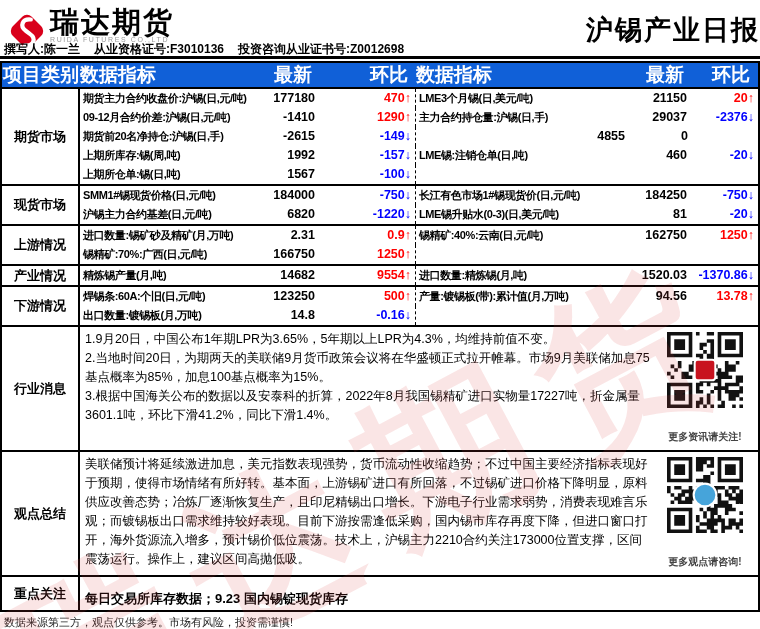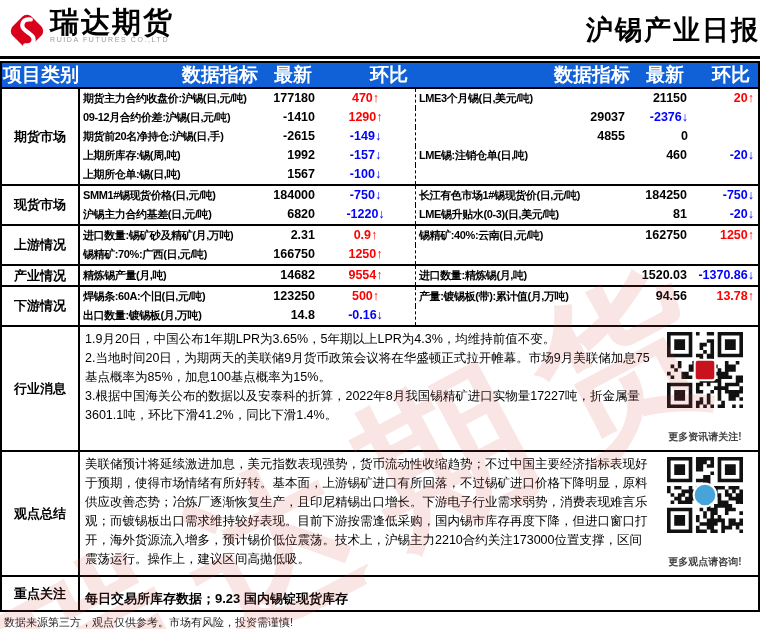--- a/index.html
+++ b/index.html
@@ -15,31 +15,31 @@
   .brand-en{font-size:7px;color:#9a9a9a;letter-spacing:1.6px;margin-top:-2px;}
   .title{position:absolute;left:0;right:0;top:12px;text-align:right;font-size:27px;font-weight:800;letter-spacing:2px;}
   .date{position:absolute;right:6px;top:14px;font-size:23px;font-weight:800;}
   .authorline{position:absolute;left:4px;top:41px;font-size:12px;font-weight:700;display:flex;gap:14px;z-index:1;background:transparent;}
   .rule{height:3px;background:#000;margin-top:0px;}
   
   .tbl{border:2px solid #000;border-top:none;margin-top:2px;border-top:2px solid #000;position:relative;background:#fff;}
   .thead{display:grid;grid-template-columns:78px 178px 62px 96px 214px 62px 1fr;background:var(--hdrbg,#1060d8);color:#fff;height:24px;align-items:center;font-weight:700;font-size:19px;}
   .thead .hc{overflow:hidden;white-space:nowrap;}
   .hc.cat{text-align:center;}
-  .hc.ind{text-align:right;}
+  .hc.ind{text-align:left;}
   .hc.num{text-align:right;padding-right:8px;}
   .group{display:flex;border-top:2px solid #000;}
   .glabel{width:76px;border-right:2px solid #000;display:flex;align-items:center;justify-content:center;font-size:13px;font-weight:600;flex:none;}
   .grows{flex:1;min-width:0;border-radius:20px;}
   .drow{display:grid;grid-template-columns:178px 62px 96px 214px 62px 1fr;height:19px;line-height:19px;}
   .c{white-space:nowrap;overflow:hidden;}
   .c.lbl{font-size:11px;font-weight:600;letter-spacing:-0.4px;padding-left:3px;}
   .c.val{font-size:12.5px;font-weight:700;text-align:right;padding-right:5px;}
   .c.chg{font-size:12.5px;font-weight:700;text-align:right;padding-right:4px;}
-  .drow .c:nth-child(3){border-right:1px dashed #000;text-align:center;}
+  .drow .c:nth-child(3){border-right:1px dashed #000;}
   .up{color:var(--up,#ff0000);}
   .down{color:var(--down,#0000ff);}
   .flat{color:#000;}
   
   .gtext{flex:1;min-width:0;padding:3px 5px 2px 5px;font-size:12.5px;line-height:19px;font-weight:500;}
   .gtext p{margin:0;}
   .news{min-height:108px;}
   .summary{min-height:116px;}
   .fgroup .gtext{padding-top:12px;padding-bottom:1px;font-weight:600;font-size:13px;line-height:20px;}
   .qrbox{float:right;width:96px;text-align:center;margin:2px 0 2px 6px;}
@@ -63,20 +63,25 @@
         <path d="M28 12 c-9 -1 -12 7 -5 12 l4 3 c7 5 4 13 -5 12" stroke="#fff" stroke-width="4.4" fill="none" stroke-linecap="round"></path>
       </svg>
       <div class="brand-text">
         <div class="brand-cn">瑞达期货</div>
         <div class="brand-en">RUIDA FUTURES CO.,LTD</div>
       </div>
     </div>
     <div class="title">沪锡产业日报</div>
   </header>
 
+  <div class="authorline">
+    <span>撰写人:陈一兰</span>
+    <span>从业资格证号:F3010136</span>
+    <span>投资咨询从业证书号:Z0012698</span>
+  </div>
 
   <div class="rule"></div>
 
   <div class="tbl">
     <div class="thead">
       <span class="hc cat">项目类别</span>
       <span class="hc ind">数据指标</span>
       <span class="hc num">最新</span>
       <span class="hc num">环比</span>
       <span class="hc ind">数据指标</span>
@@ -93,20 +98,21 @@
               <div class="c val">177180</div>
               <div class="c chg up">470↑</div>
               <div class="c lbl">LME3个月锡(日,美元/吨)</div>
               <div class="c val">21150</div>
               <div class="c chg up">20↑</div>
             </div>
             <div class="drow">
               <div class="c lbl">09-12月合约价差:沪锡(日,元/吨)</div>
               <div class="c val">-1410</div>
               <div class="c chg up">1290↑</div>
+              <div class="c lbl">主力合约持仓量:沪锡(日,手)</div>
               <div class="c val">29037</div>
               <div class="c chg down">-2376↓</div>
             </div>
             <div class="drow">
               <div class="c lbl">期货前20名净持仓:沪锡(日,手)</div>
               <div class="c val">-2615</div>
               <div class="c chg down">-149↓</div>
               <div class="c val">4855</div>
               <div class="c chg flat">0</div>
             </div>

